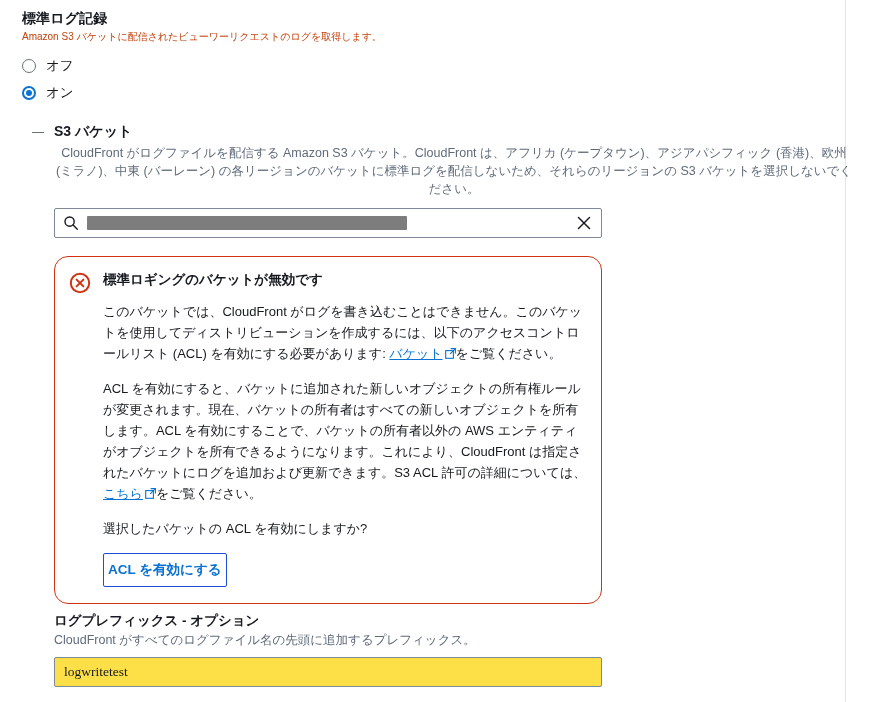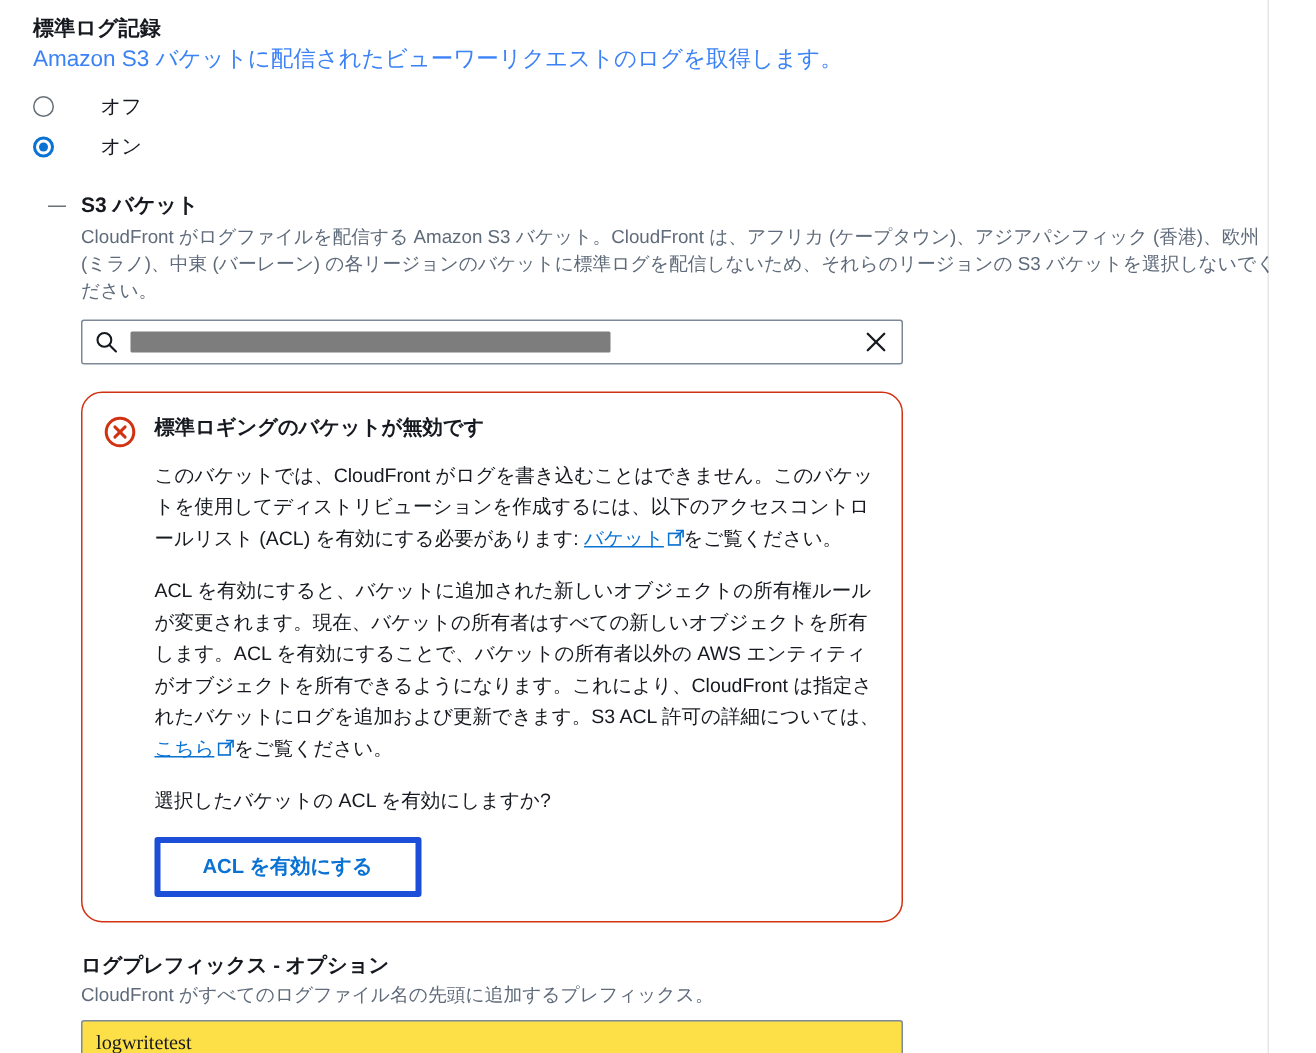--- a/index.html
+++ b/index.html
@@ -32,34 +32,33 @@
     background: #e6e6e6;
   }
   .section-title {
     font-size: 14px;
     font-weight: bold;
     color: #16191f;
     margin: 0 0 2px 22px;
     letter-spacing: 0.1px;
   }
   .section-desc {
-    font-size: 15px;
-    color: #3b82f6;
+    font-size: 10px;
+    color: #c2410c;
     margin: 0 0 10px 22px;
   }
   
   .radio-group {
     margin-left: 22px;
   }
   .radio-row {
     display: flex;
     align-items: center;
     height: 24px;
     margin-bottom: 3px;
-    gap: 21px;
   }
   .radio {
     width: 14px;
     height: 14px;
     border-radius: 50%;
     border: 1.6px solid #687078;
     box-sizing: border-box;
     background: #ffffff;
     margin-right: 10px;
     flex: 0 0 auto;
@@ -105,20 +104,21 @@
     font-weight: bold;
     color: #16191f;
     margin: 12px 0 3px 0;
   }
   .expander-desc {
     font-size: 12.5px;
     color: #5f6b7a;
     line-height: 18px;
     max-width: 800px;
     margin: 0 0 10px 0;
+    text-align: center;
   }
   
   .search-box {
     width: 548px;
     height: 30px;
     border: 1px solid #7d8998;
     border-radius: 2px;
     box-sizing: border-box;
     display: flex;
     align-items: center;
@@ -191,33 +191,33 @@
   }
   .ext-icon {
     display: inline-block;
     width: 11px;
     height: 11px;
     vertical-align: -1px;
     margin-left: 2px;
   }
   .btn {
     display: inline-block;
-    border: 4px solid #1d4ed8;
+    border: 1px solid #1d4ed8;
     color: #0972d3;
     background: #ffffff;
     border-radius: 2px;
     font-size: 13.5px;
     font-weight: bold;
-    padding: 7px 28px;
+    padding: 7px 4px;
     cursor: pointer;
     font-family: "Liberation Sans", sans-serif;
   }
   
   .field {
-    margin: 20px 0 0 54px;
+    margin: 8px 0 0 54px;
   }
   .field-label {
     font-size: 13.5px;
     font-weight: bold;
     color: #16191f;
     margin: 0 0 2px 0;
   }
   .field-desc {
     font-size: 12.5px;
     color: #5f6b7a;

